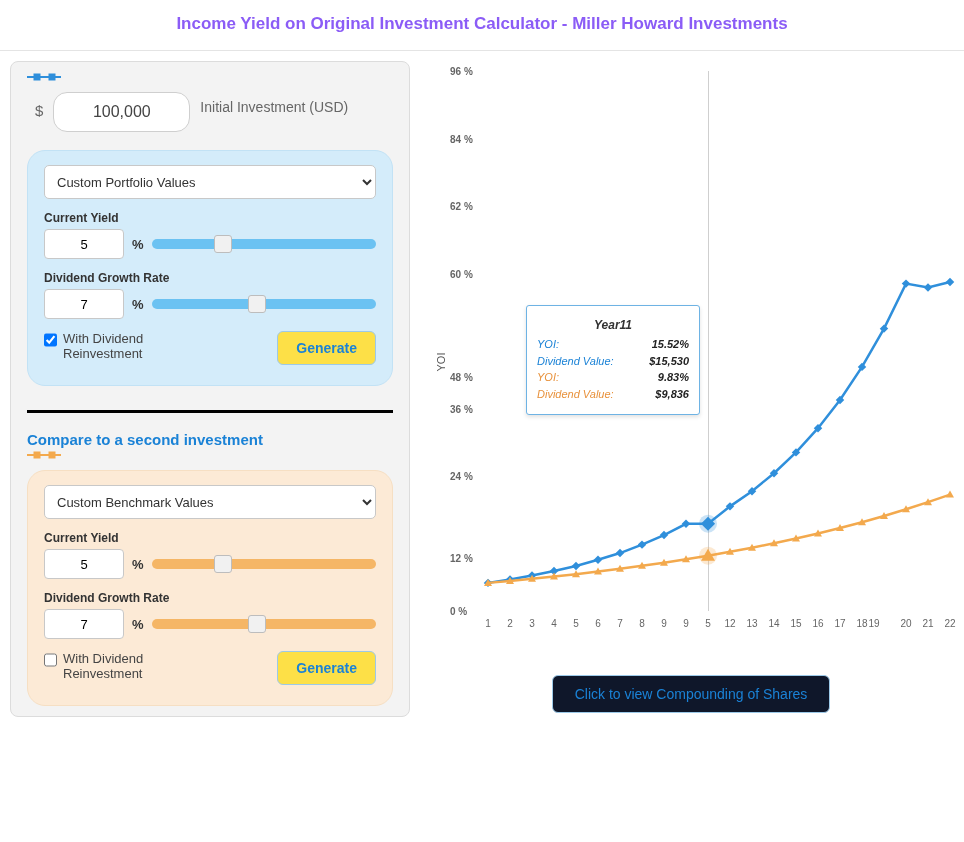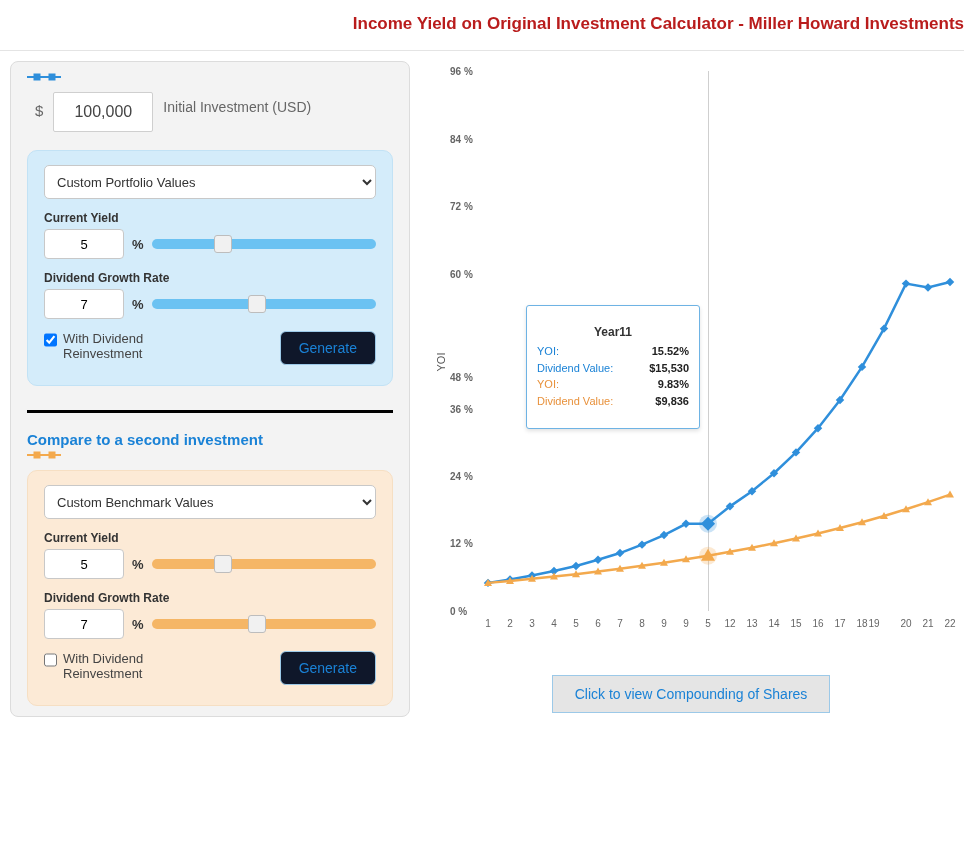--- a/index.html
+++ b/index.html
@@ -1,72 +1,72 @@
 <!DOCTYPE html>
 <html><head>
 <meta charset="utf-8">
 <style>
 * { box-sizing: border-box; margin: 0; padding: 0; }
 body { font-family: "Segoe UI", Verdana, Arial, sans-serif; font-size: 13px; color: #333; background: #fff; }
-.page-title { text-align: right; font-size: 17px; font-weight: 600; color: #b91c1c; padding: 14px 0 16px; border-bottom: 1px solid #e4e4e4; }
+.page-title { text-align: center; font-size: 17px; font-weight: 600; color: #8b5cf6; padding: 14px 0 16px; border-bottom: 1px solid #e4e4e4; }
 .wrap { display: flex; padding: 10px; gap: 18px; }
 .left-col { width: 405px; border: 1px solid #dcdcdc; border-radius: 8px; padding: 14px 16px 10px; background: #f3f3f3; }
 .right-col { flex: 1; padding-top: 6px; }
 
 .section-title { color: #1a82d6; font-size: 15px; font-weight: 600; display: flex; align-items: center; gap: 10px; margin-bottom: 14px; }
 .legend-swatch { display: flex; align-items: center; }
 .legend-swatch .line { width: 34px; height: 2px; position: relative; }
 .legend-swatch .line .dot, .legend-swatch .line .dot2 { position: absolute; top: 50%; transform: translate(-50%,-50%); }
 .legend-swatch .blue-line { background: #2f8fdb; }
 .legend-swatch .orange-line { background: #f3a94d; }
 .legend-swatch .dot  { width: 7px; height: 7px; background: #2f8fdb; transform: translate(-50%,-50%) rotate(45deg); left: 30%; }
 .legend-swatch .dot2 { width: 7px; height: 7px; background: #2f8fdb; transform: translate(-50%,-50%) rotate(45deg); left: 74%; }
 .legend-swatch .sq   { width: 7px; height: 7px; background: #f3a94d; left: 30%; }
 .legend-swatch .sq2  { width: 7px; height: 7px; background: #f3a94d; left: 74%; }
 
 .init-row { display: flex; align-items: flex-start; gap: 10px; margin-bottom: 18px; padding-left: 8px;}
 .dollar { font-size: 15px; color:#666; padding-top: 10px;}
-.init-input { width: 100px; height: 40px; border: 1px solid #cfcfcf; border-radius: 2px; background: #fff; font-size: 16px; text-align: center; color:#444; }
+.init-input { width: 137px; height: 40px; border: 1px solid #cfcfcf; border-radius: 14px; background: #fff; font-size: 16px; text-align: center; color:#444; }
 .init-label { color:#666; padding-top: 6px; font-size: 14px; line-height: 1.4;}
 
-.panel { border-radius: 10px; padding: 14px 16px 20px; }
+.panel { border-radius: 18px; padding: 14px 16px 20px; }
 .panel.blue { background: #d4ecfa; border: 1px solid #c2e2f5; }
 .panel.orange{ background: #fcead6; border: 1px solid #f6dfc3; }
 
 .sel { width: 100%; height: 34px; border: 1px solid #c8c8c8; border-radius: 5px; background: #fff; padding: 0 8px; font-size: 13px; color:#333; margin-bottom: 12px;}
 .fld-lbl { font-size: 12px; font-weight: 600; margin-bottom: 4px; }
 .slider-row { display: flex; align-items: center; gap: 8px; margin-bottom: 12px; }
 .num { width: 80px; height: 30px; border: 1px solid #c8c8c8; border-radius: 4px; background: #fff; text-align: center; font-size: 13px; }
 .pct { font-weight: 700; font-size: 13px; }
 .track { flex: 1; height: 10px; border-radius: 5px; position: relative; }
 .track.blue { background: #6bc2f2; }
 .track.orange{ background: #f5b666; }
 .thumb { position: absolute; top: 50%; transform: translate(-50%,-50%); width: 18px; height: 18px; background: #f1f1f1; border: 1px solid #bdbdbd; border-radius: 3px; }
 
 .bottom-row { display: flex; justify-content: space-between; align-items: flex-start; margin-top: 8px;}
 .chk-wrap { display: flex; gap: 6px; align-items: flex-start; font-size: 13px; color:#444; max-width: 170px;}
 .chk { width: 14px; height: 14px; margin-top: 2px;}
-.btn { border: 1px solid #9cc9e8; background: #0f172a; color: #1a82d6; border-radius: 6px; padding: 8px 18px; font-size: 14px; cursor: pointer;}
+.btn { border: 1px solid #9cc9e8; background: #fde047; color: #1a82d6; border-radius: 6px; padding: 8px 18px; font-size: 14px; cursor: pointer; font-weight: bold;}
 .divider { height: 3px; background: #000; margin: 24px 0 18px; }
 
 
 .chart-box { position: relative; width: 520px; height: 590px; margin-left: 6px; }
 .y-axis-title { position: absolute; left: -2px; top: 50%; transform: translateY(-50%) rotate(-90deg); font-size: 11px; color:#555; }
 .plot { position: absolute; left: 54px; right: 4px; top: 4px; bottom: 46px; }
 .ylab { position: absolute; left: 16px; font-size: 10px; color:#666; transform: translateY(-50%); font-weight: bold; }
 .xlab { position: absolute; bottom: 28px; font-size: 10px; color:#666; transform: translateX(-50%); }
 .hover-line { position: absolute; width: 1px; background: #cfcfcf; top: 4px; bottom: 46px; }
-.tooltip { position: absolute; border: 1px solid #6eb3e4; background: #fff; border-radius: 3px; box-shadow: 0 2px 4px rgba(0,0,0,.12); padding: 19px 10px; font-size: 11px; width: 174px;}
+.tooltip { position: absolute; border: 1px solid #6eb3e4; background: #fff; border-radius: 3px; box-shadow: 0 2px 4px rgba(0,0,0,.12); padding: 12px 10px; font-size: 11px; width: 174px; font-style: italic;}
 .tooltip .tt-title { text-align: center; font-weight: 600; margin-bottom: 4px; font-size: 12px; color:#333;}
 .tt-row { display: flex; justify-content: space-between; line-height: 1.5;}
 .tt-blue { color: #1a82d6; }
 .tt-orange{ color: #e8913b; }
 .tt-val { font-weight: 700; color:#222;}
 .view-btn-wrap { text-align: center; margin-top: 18px;}
-.view-btn { display: inline-block; border: 1px solid #9cc9e8; background: #e5e5e5; color: #1a82d6; border-radius: 0; padding: 10px 22px; font-size: 14px; cursor: pointer;}
+.view-btn { display: inline-block; border: 1px solid #9cc9e8; background: #0f172a; color: #1a82d6; border-radius: 6px; padding: 10px 22px; font-size: 14px; cursor: pointer;}
 svg { overflow: visible; }
 </style>
 </head>
 <body>
 
 <div class="page-title">Income Yield on Original Investment Calculator - Miller Howard Investments</div>
 
 <div class="wrap">
 
   <div class="left-col">
@@ -238,26 +238,26 @@
               <span class="tt-orange">YOI:</span>
               <span class="tt-val">9.83%</span>
             </div>
             <div class="tt-row">
               <span class="tt-orange">Dividend Value:</span>
               <span class="tt-val">$9,836</span>
             </div>
           </div>
       </div>
     <div class="ylab" style="top: 544px;">0 %</div>
-        <div class="ylab" style="top: 476px;">12 %</div>
+        <div class="ylab" style="top: 491px;">12 %</div>
         <div class="ylab" style="top: 409px;">24 %</div>
         <div class="ylab" style="top: 341.5px;">36 %</div>
         <div class="ylab" style="top: 274px; margin-top: 36px;">48 %</div>
         <div class="ylab" style="top: 206.5px;">60 %</div>
-        <div class="ylab" style="top: 139px;">72 %</div>
+        <div class="ylab" style="top: 139px;">62 %</div>
         <div class="ylab" style="top: 71.5px;">84 %</div>
         <div class="ylab" style="top: 4px;">96 %</div>
         <div class="xlab" style="left: 54px;">1</div>
         <div class="xlab" style="left: 76px;">2</div>
         <div class="xlab" style="left: 98px;">3</div>
         <div class="xlab" style="left: 120px;">4</div>
         <div class="xlab" style="left: 142px;">5</div>
         <div class="xlab" style="left: 164px;">6</div>
         <div class="xlab" style="left: 186px;">7</div>
         <div class="xlab" style="left: 208px;">8</div>

